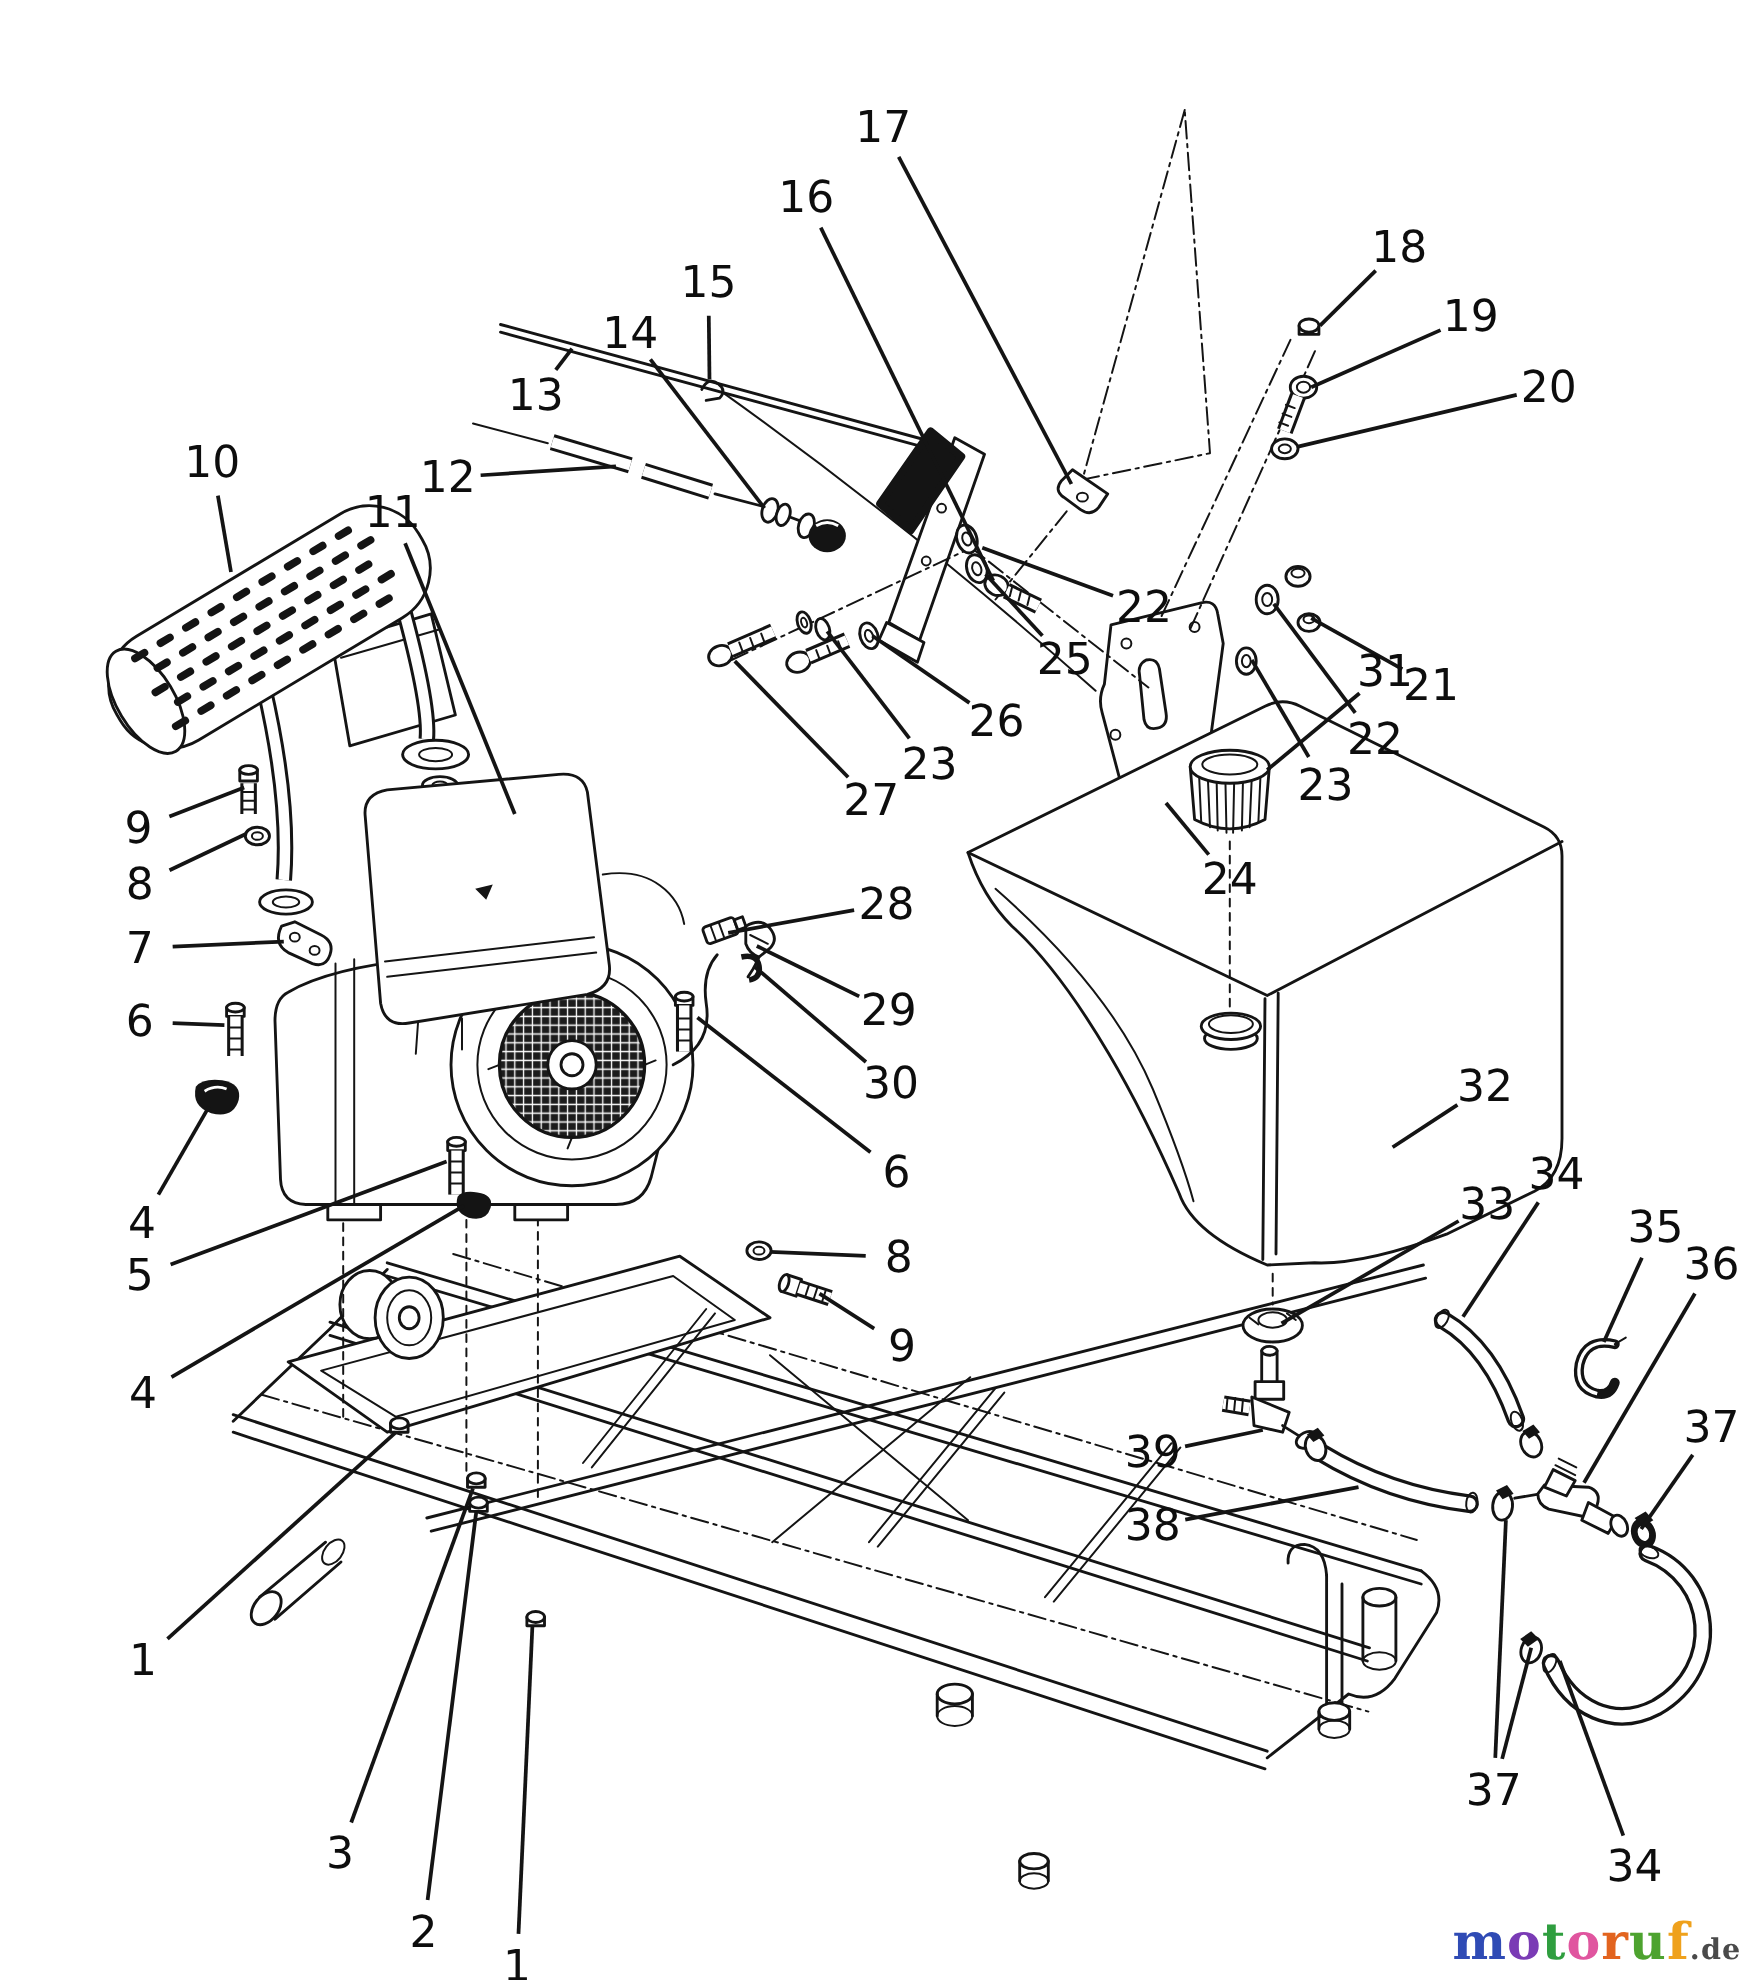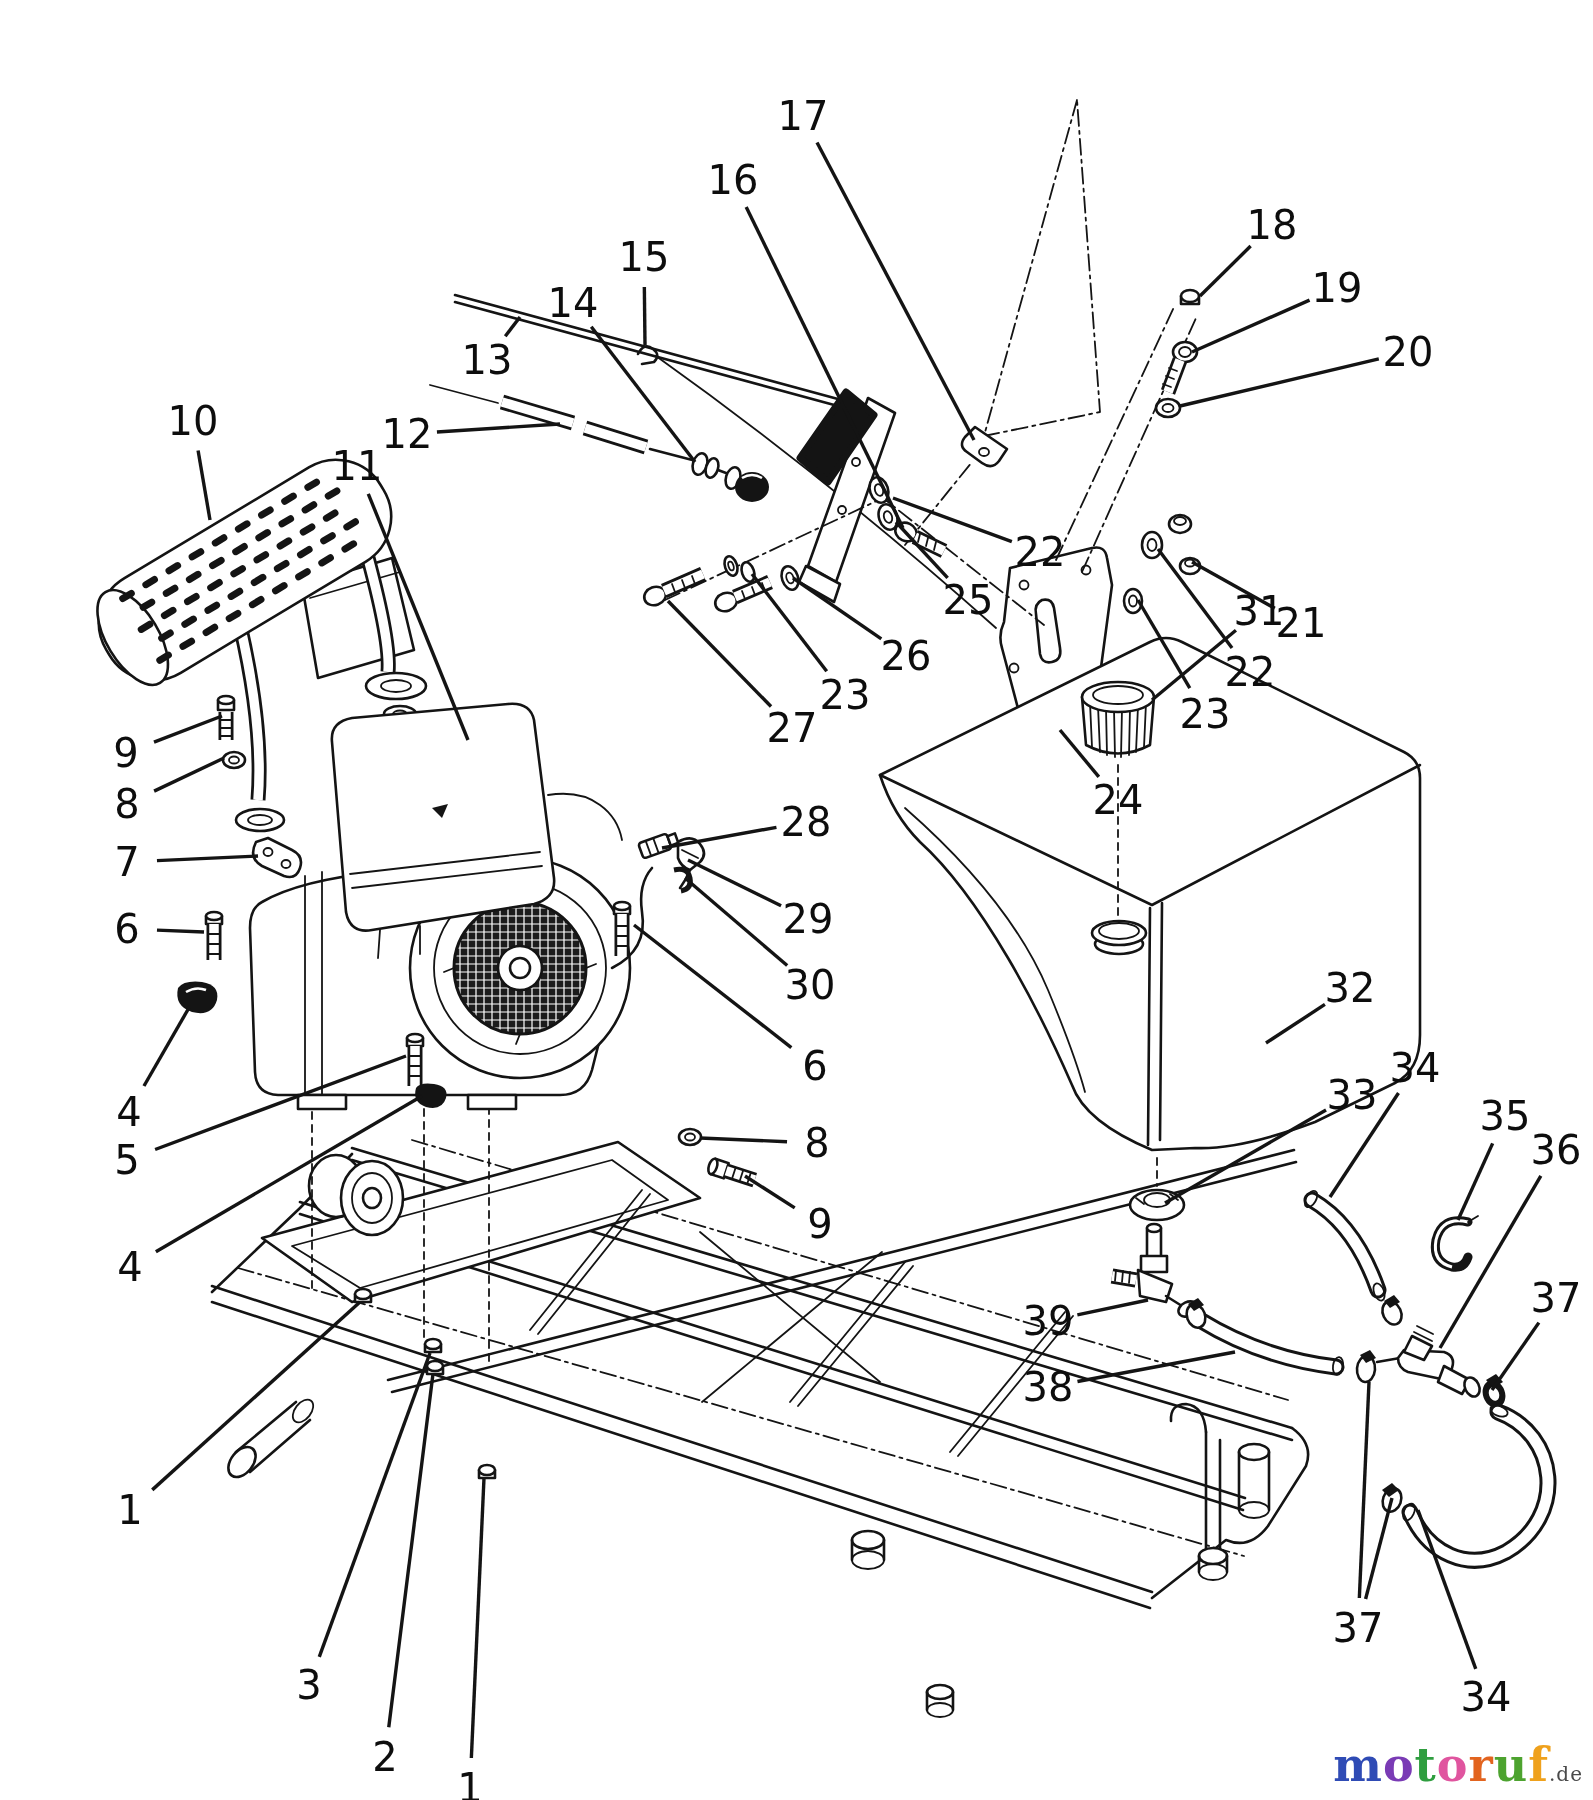--- a/index.html
+++ b/index.html
@@ -12,21 +12,21 @@
   .blk{fill:#141414;stroke:none;}
   .dash{stroke-dasharray:7 6;}
   .dashdot{stroke-dasharray:16 5 3 5;}
   .hoseO{fill:none;stroke:#141414;stroke-width:17;stroke-linecap:round;}
   .hoseI{fill:none;stroke:#ffffff;stroke-width:11;stroke-linecap:round;}
   .pipeO{fill:none;stroke:#141414;stroke-width:15;stroke-linecap:butt;}
   .pipeI{fill:none;stroke:#ffffff;stroke-width:9.5;stroke-linecap:butt;}
   .callout-text{font-family:"DejaVu Sans",sans-serif;font-size:40px;fill:#0d0d0d;}
   #watermark{position:absolute;right:10px;bottom:8px;font-family:"DejaVu Serif",serif;
              font-weight:bold;font-size:46px;letter-spacing:1px;user-select:none;}
-  #watermark .suffix{font-size:20px;font-weight:normal;}
+  #watermark .suffix{font-size:26px;font-weight:bold;}
 </style>
 </head>
 <body>
 
 <div id="stage">
 <svg width="1593" height="1800" viewBox="0 0 1593 1800">
   <defs>
     <pattern id="mesh" patternUnits="userSpaceOnUse" width="8" height="8">
       <rect width="8" height="8" fill="#1c1c1c"></rect>
       <path d="M0,4 H8 M4,0 V8" stroke="#ffffff" stroke-width="1.2"></path>

